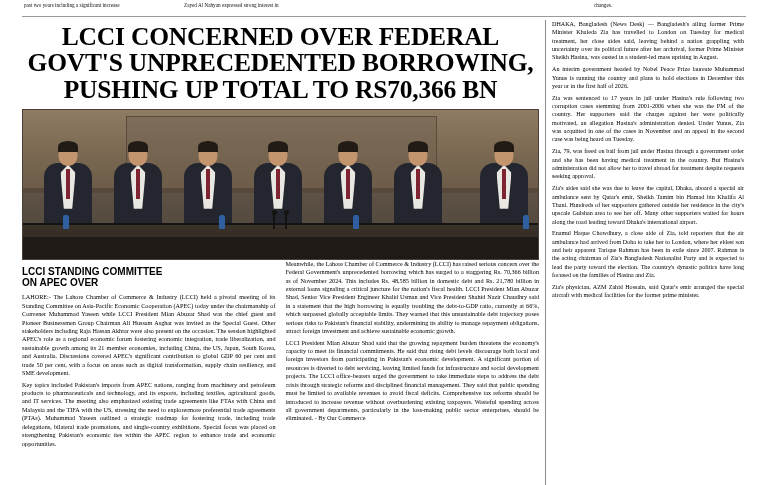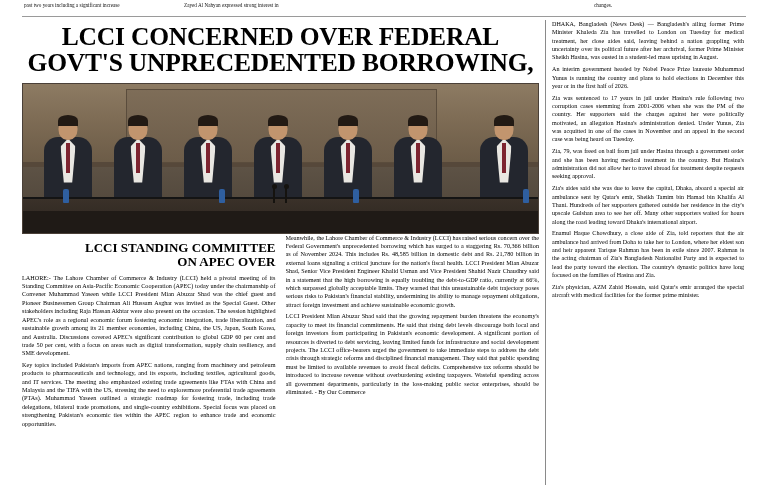--- a/index.html
+++ b/index.html
@@ -165,25 +165,25 @@
   .photo .bottle {
     position: absolute; bottom: 30px; width: 6px; height: 14px;
     background: #2f5fa0; border-radius: 2px 2px 1px 1px;
   }
   .photo .b1 { left: 40px; }
   .photo .b2 { left: 196px; }
   .photo .b3 { left: 330px; }
   .photo .b4 { left: 500px; }
 
   .subhead {
-    font-family: Liberation Serif, serif;
+    font-family: Liberation Sans, sans-serif;
     font-weight: bold;
-    font-size: 13px;
+    font-size: 10px;
     line-height: 1.08;
-    text-align: right;
+    text-align: left;
     margin: 7px 0 5px 0;
   }
   .subhead .l { display: block; }
 
   .body-cols {
     display: flex;
     gap: 10px;
     flex: 1 1 auto;
     overflow: hidden;
     font-size: 6.2px;
@@ -212,20 +212,21 @@
     <div class="tcol narrow">changes.</div>
   </div>
 
   <div class="main-wrap">
 
     <div class="left-zone">
 
       <div class="headline">
         <span class="l">LCCI CONCERNED OVER FEDERAL</span>
         <span class="l">GOVT'S UNPRECEDENTED BORROWING,</span>
+        <span class="l">PUSHING UP TOTAL TO RS70,366 BN</span>
       </div>
 
       <div class="photo">
         <div class="wallpanel"></div>
         <div class="backdrop"></div>
         <div class="lowerwall"></div>
         <div class="person p1">
             <div class="body"></div>
             <div class="shirt"></div>
             <div class="tie"></div>

